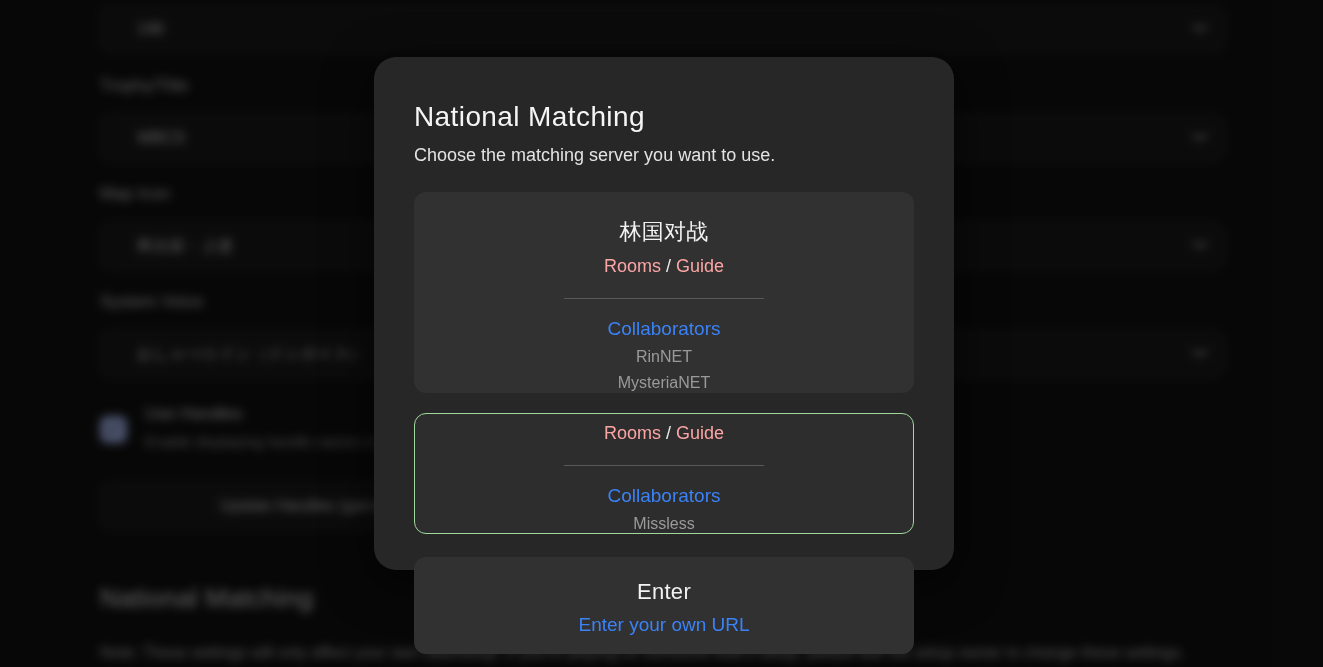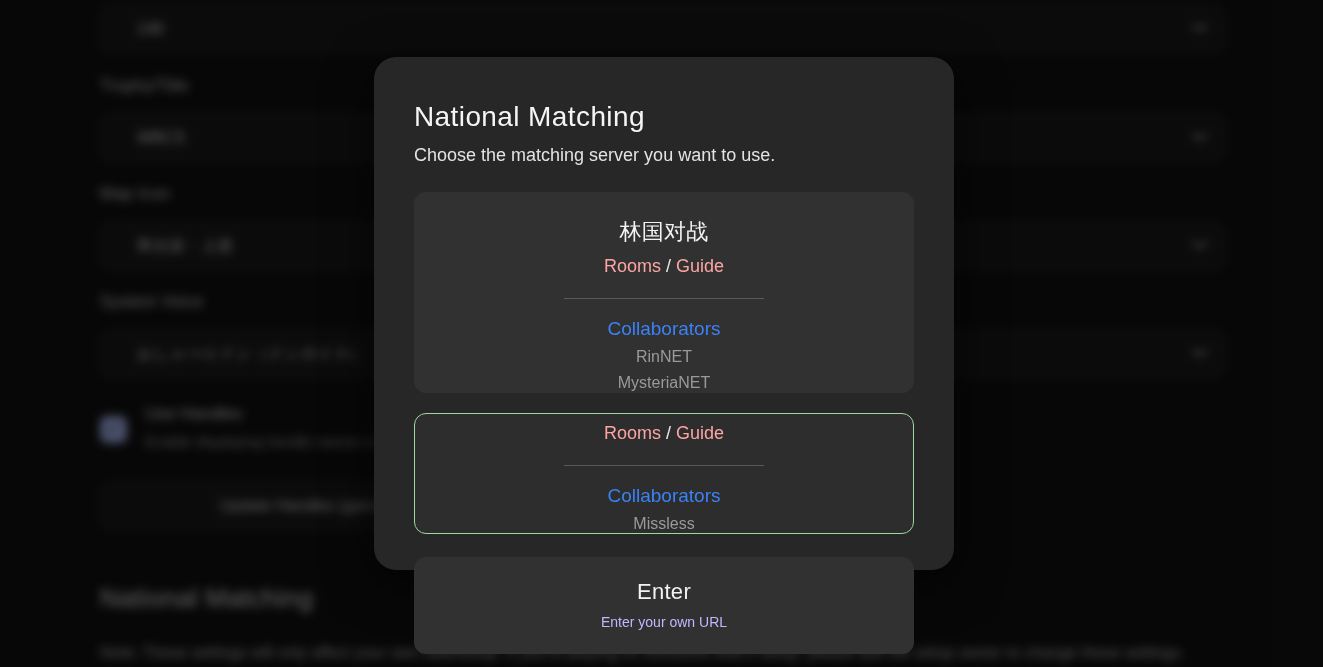--- a/index.html
+++ b/index.html
@@ -55,21 +55,21 @@
   .server-links a { color:#fca5a5; text-decoration:none; cursor:pointer; }
   .card-divider { border:none; border-top:1px solid #585858; width:200px; margin:21px auto 0 auto; }
   .collab-title { font-size:19px; color:#3b82f6; margin-top:19px; }
   .collab-name  { font-size:16px; color:#9a9a9a; margin-top:8px; }
 
   .custom-card {
     margin-top:23px; height:97px; background:#313131; border-radius:12px;
     text-align:center; cursor:pointer;
   }
   .custom-title { font-size:22px; color:#f2f2f2; padding-top:22px; letter-spacing:0.3px; }
-  .custom-subtitle { font-size:14px; color:#c4b5fd; margin-top:9px;text-align:center; }
+  .custom-subtitle { font-size:19px; color:#3b82f6; margin-top:9px;text-align:center; }
 </style>
 </head>
 <body>
 
 <div class="stage">
 
   <div class="bg">
 
     <div class="bg-field" style="top:6px;">
       <span>146</span>

